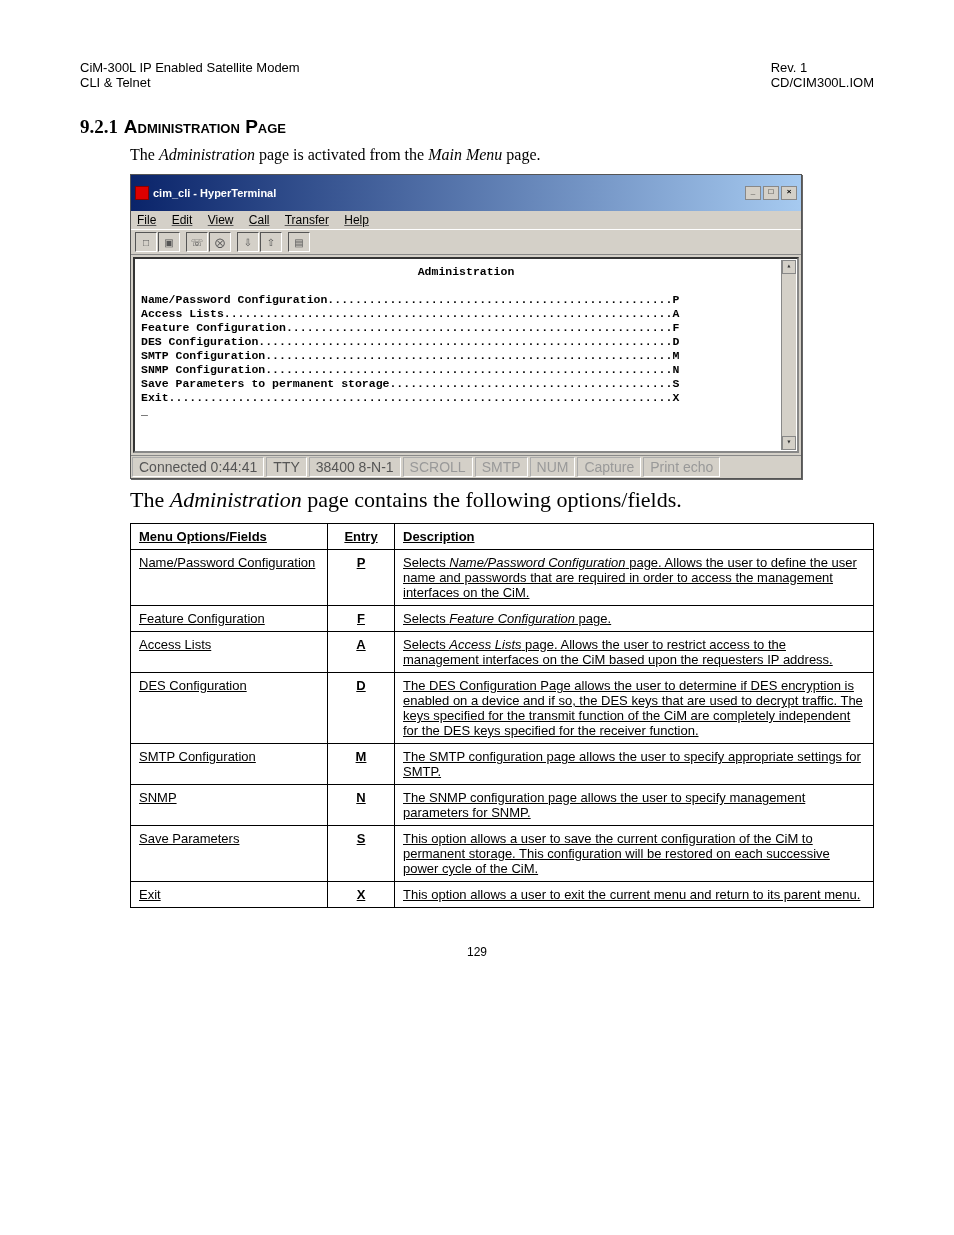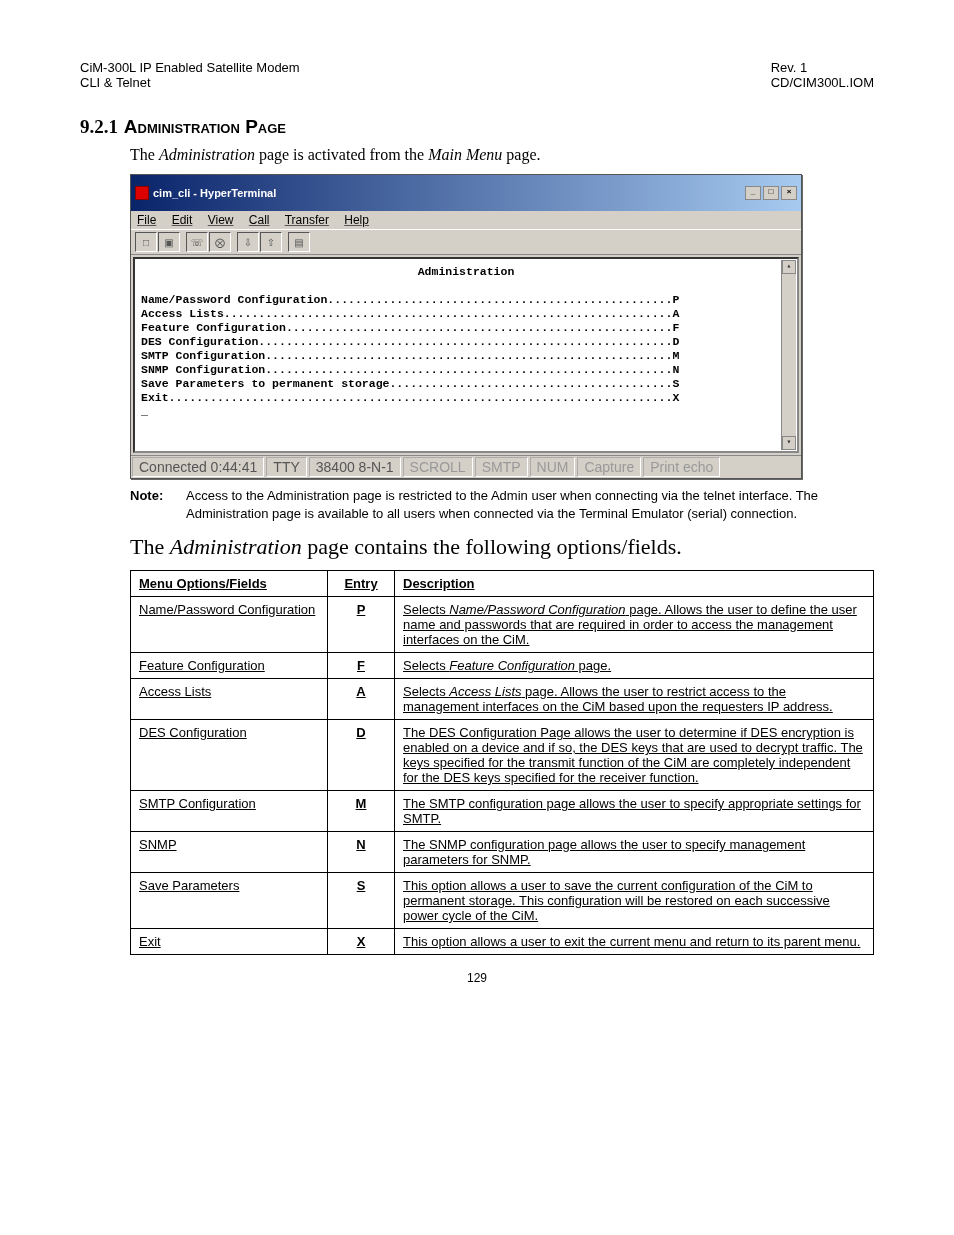--- a/index.html
+++ b/index.html
@@ -204,21 +204,21 @@
     font-weight: bold;
     width: 50px;
   }
   table.options .first {
     width: 180px;
   }
 
   .page-number {
     text-align: center;
     font-size: 12px;
-    margin-top: 16px;
+    margin-top: 37px;
   }
 
   .content-block {
     margin-left: 50px;
   }
 </style>
 </head>
 <body>
 
 <div class="page">
@@ -292,24 +292,20 @@
         <div>TTY</div>
         <div>38400 8-N-1</div>
         <div class="dim">SCROLL</div>
         <div class="dim">SMTP</div>
         <div class="dim">NUM</div>
         <div class="dim">Capture</div>
         <div class="dim">Print echo</div>
       </div>
     </div>
 
-    <div class="note-row">
-      <div class="note-label">Note:</div>
-      <div>Access to the Administration page is restricted to the Admin user when connecting via the telnet interface. The Administration page is available to all users when connected via the Terminal Emulator (serial) connection.</div>
-    </div>
 
     <p class="body-text">
       <span>The </span><span class="italic">Administration</span><span> page contains the following options/fields.</span>
     </p>
 
     <table class="options">
       <thead>
         <tr>
           <th class="first">Menu Options/Fields</th>
           <th class="entry">Entry</th>

